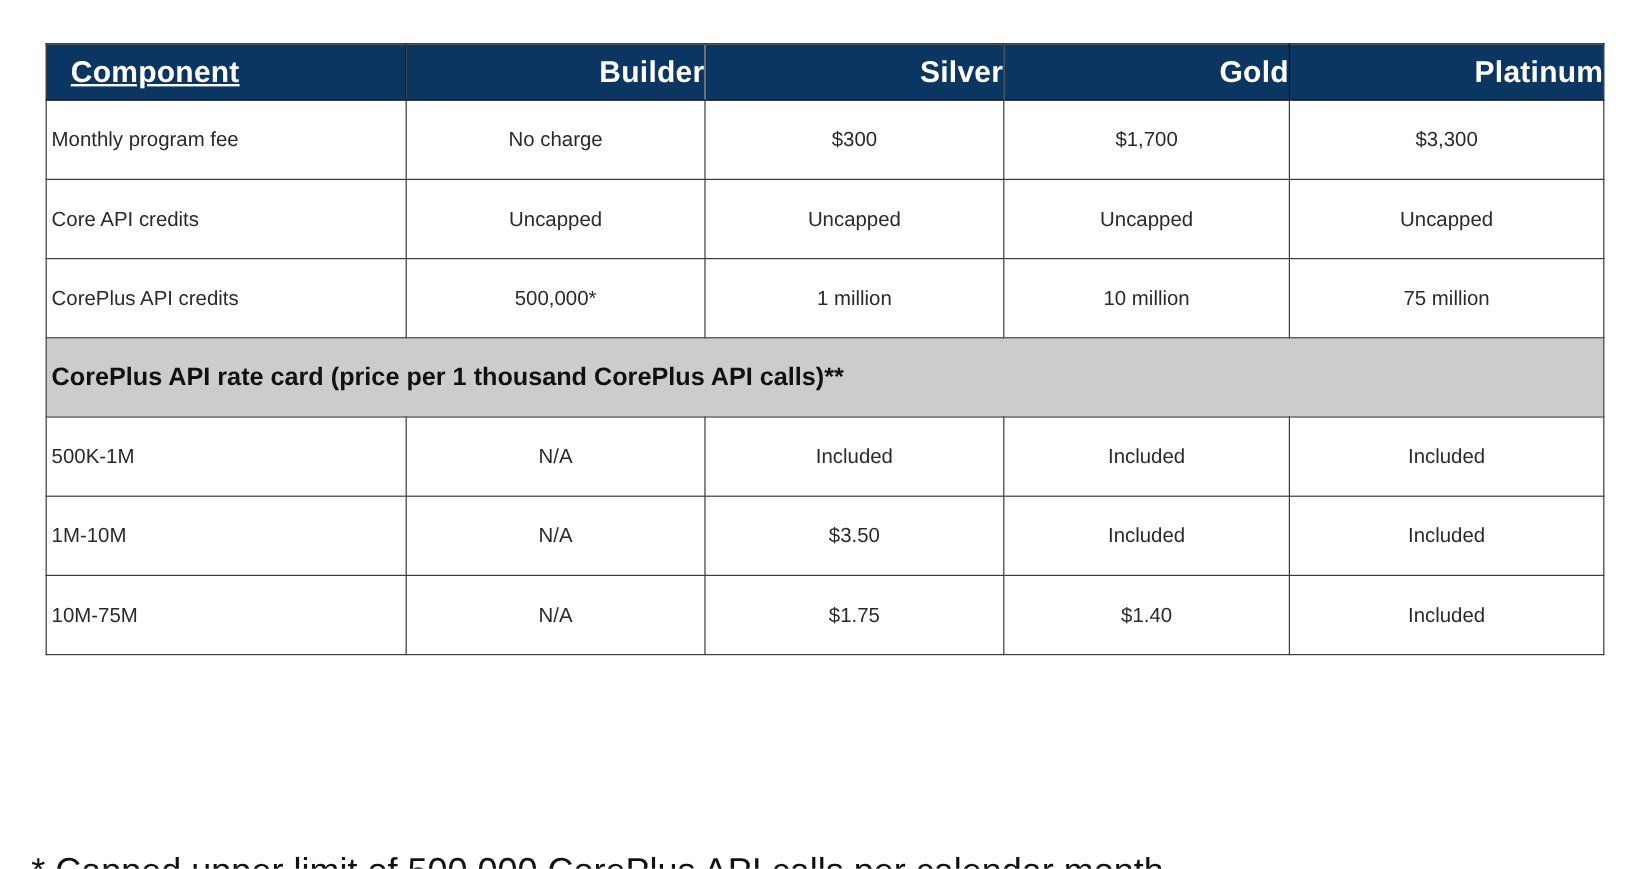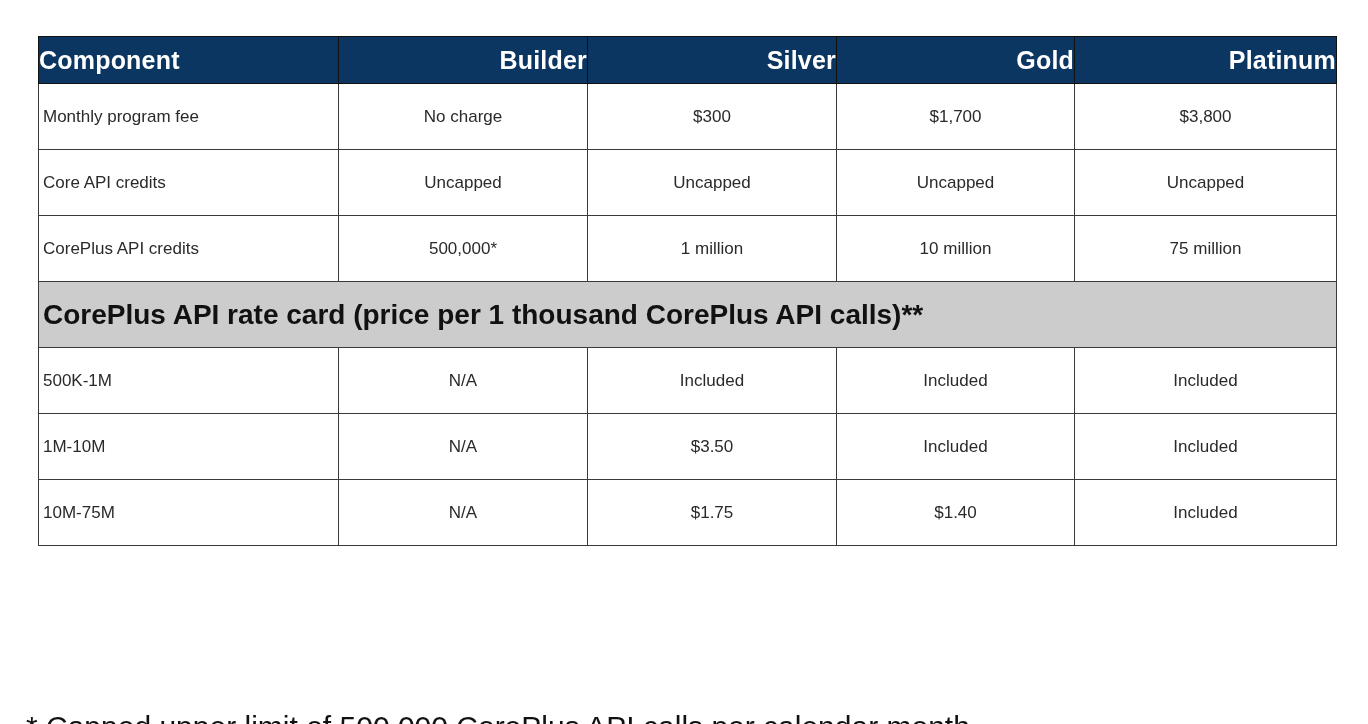--- a/index.html
+++ b/index.html
@@ -40,38 +40,39 @@
     color: #ffffff;
     font-weight: bold;
     font-size: 25px;
     height: 46px;
     text-align: right;
     border-color: #111111;
     letter-spacing: 0.2px;
   }
   .pricing-table thead th.first {
     text-align: left;
-    padding-left: 0;
+    padding-left: 20px;
+    text-decoration: underline;
   }
   .pricing-table td {
     height: 65px;
     font-size: 17px;
     text-align: center;
     color: #2a2a2a;
   }
   .pricing-table td.label {
     text-align: left;
     padding-left: 4px;
   }
   .pricing-table tr.section td {
     background: #cccccc;
     font-weight: bold;
     text-align: left;
     padding-left: 4px;
-    font-size: 28px;
+    font-size: 21px;
     color: #111111;
     height: 65px;
   }
   .footnote {
     position: absolute;
     left: 26px;
     top: 710px;
     font-size: 30px;
     color: #111111;
     white-space: nowrap;
@@ -97,21 +98,21 @@
       <th>Gold</th>
       <th>Platinum</th>
     </tr>
   </thead>
   <tbody>
     <tr>
       <td class="label">Monthly program fee</td>
       <td>No charge</td>
       <td>$300</td>
       <td>$1,700</td>
-      <td>$3,800</td>
+      <td>$3,300</td>
     </tr>
     <tr>
       <td class="label">Core API credits</td>
       <td>Uncapped</td>
       <td>Uncapped</td>
       <td>Uncapped</td>
       <td>Uncapped</td>
     </tr>
     <tr>
       <td class="label">CorePlus API credits</td>

